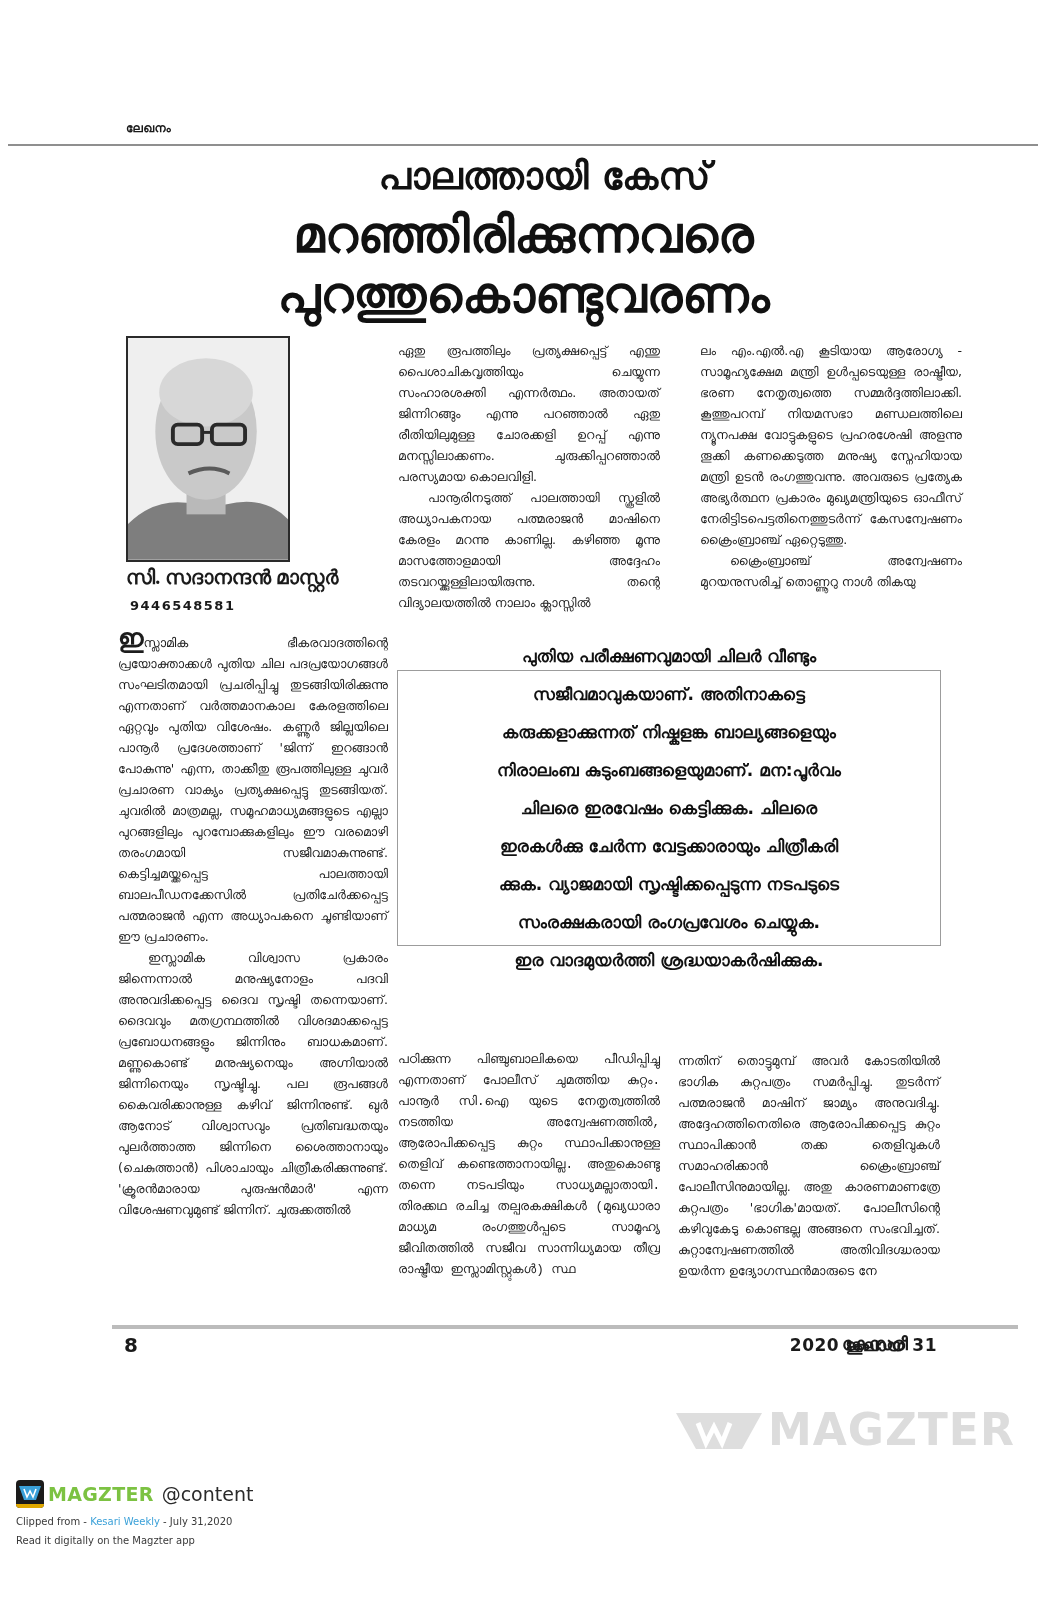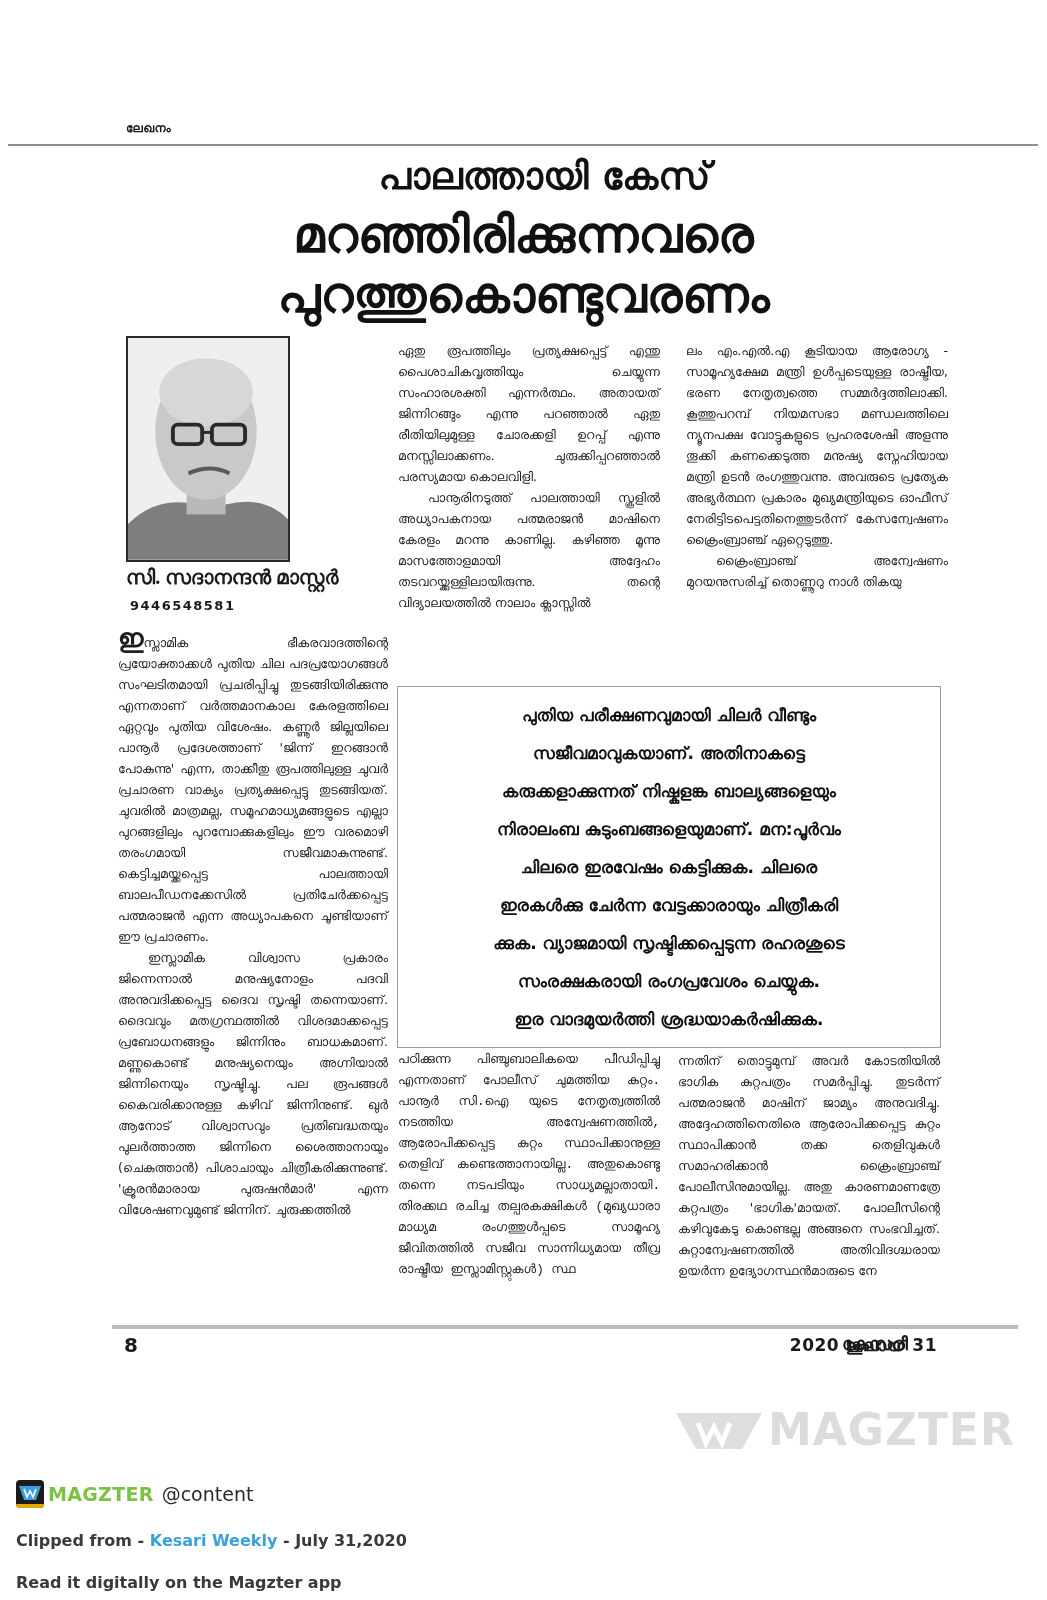--- a/index.html
+++ b/index.html
@@ -19,27 +19,27 @@
   .photo svg { width: 100%; height: 100%; display: block; }
 
   .author-name { position: absolute; left: 126px; top: 566px; font-size: 20px; font-weight: bold; font-family: Liberation Serif, serif; }
   .author-phone { position: absolute; left: 130px; top: 598px; font-size: 13px; font-weight: bold; letter-spacing: 1.5px; }
 
   .col { position: absolute; font-size: 12.6px; line-height: 21px; text-align: justify; color: #1d1d1d; }
   .col p { text-indent: 0; }
   .col p.indent { text-indent: 30px; }
   .col-a { left: 118px; top: 628px; width: 270px; }
   .col-b-top { left: 398px; top: 340px; width: 262px; }
-  .col-c-top { left: 686px; top: 340px; width: 262px; }
+  .col-c-top { left: 700px; top: 340px; width: 262px; }
   .col-b-bot { left: 398px; top: 1050px; width: 262px; font-family: Liberation Mono, monospace; }
   .col-c-bot { left: 678px; top: 1050px; width: 262px; }
 
   .dropcap { font-size: 26px; font-weight: bold; line-height: 20px; }
 
-  .pullquote { position: absolute; left: 397px; top: 686px; width: 544px; height: 362px; border: 1.5px solid #9c9c9c;
+  .pullquote { position: absolute; left: 397px; top: 670px; width: 544px; height: 276px; border: 1.5px solid #9c9c9c;
                display: flex; align-items: center; justify-content: center; }
   .pullquote-text { text-align: center; font-size: 17px; font-weight: bold; line-height: 38px; color: #111; }
   .pullquote-text div { white-space: nowrap; }
 
   .bottom-rule { position: absolute; left: 112px; top: 1325px; width: 906px; height: 4px; background: #bcbcbc; }
   .page-num { position: absolute; left: 124px; top: 1333px; font-size: 20px; font-weight: bold; }
   .masthead { position: absolute; left: 0; width: 908px; top: 1333px; text-align: right; font-size: 18px; font-weight: bold; }
   .masthead span { display: inline-block; margin-left: 60px; }
   .issue-date { position: absolute; right: 110px; top: 1335px; font-size: 17px; font-weight: bold; letter-spacing: 0.5px; }
 
@@ -47,21 +47,21 @@
   .watermark .wm-logo { width: 86px; height: 42px; }
   .watermark .wm-text { font-family: "DejaVu Sans", sans-serif; font-size: 44px; font-weight: bold; color: #dcdcdc; letter-spacing: 1px; }
 
   .clip-footer { position: absolute; left: 16px; top: 1480px; }
   .clip-brand { display: flex; align-items: center; gap: 4px; }
   .clip-icon { width: 28px; height: 28px; border-radius: 4px; background: #1b1b1b; position: relative; overflow: hidden; }
   .clip-icon::after { content: ""; position: absolute; left: 0; right: 0; bottom: 0; height: 4px; background: #e0a800; }
   .clip-icon svg { position: absolute; left: 3px; top: 6px; }
   .clip-magzter { font-size: 19px; font-weight: bold; color: #7cc242; letter-spacing: 0.3px; }
   .clip-handle { font-size: 19px; color: #2a2a2a; margin-left: 4px; }
-  .clip-line { font-size: 16px; color: #3a3a3a; margin-top: 23px; font-weight: bold; }
+  .clip-line { font-size: 10px; color: #3a3a3a; margin-top: 8px; }
   .clip-line a { color: #3aa0d8; text-decoration: none; }
 </style>
 </head>
 <body>
 
 <div class="section-label">ലേഖനം</div>
 <div class="top-rule"></div>
 
 <div class="headline l1">പാലത്തായി കേസ്</div>
 <div class="headline l2">മറഞ്ഞിരിക്കുന്നവരെ</div>
@@ -99,21 +99,21 @@
 </div>
 
 <div class="pullquote">
   <div class="pullquote-text">
     <div>പുതിയ പരീക്ഷണവുമായി ചിലർ വീണ്ടും</div>
     <div>സജീവമാവുകയാണ്. അതിനാകട്ടെ</div>
     <div>കരുക്കളാക്കുന്നത് നിഷ്കളങ്ക ബാല്യങ്ങളെയും</div>
     <div>നിരാലംബ കുടുംബങ്ങളെയുമാണ്. മന:പൂർവം</div>
     <div>ചിലരെ ഇരവേഷം കെട്ടിക്കുക. ചിലരെ</div>
     <div>ഇരകൾക്കു ചേർന്ന വേട്ടക്കാരായും ചിത്രീകരി</div>
-    <div>ക്കുക. വ്യാജമായി സൃഷ്ടിക്കപ്പെടുന്ന രഹരശുടെ</div>
+    <div>ക്കുക. വ്യാജമായി സൃഷ്ടിക്കപ്പെടുന്ന നടപടുടെ</div>
     <div>സംരക്ഷകരായി രംഗപ്രവേശം ചെയ്യുക.</div>
     <div>ഇര വാദമുയർത്തി ശ്രദ്ധയാകർഷിക്കുക.</div>
   </div>
 </div>
 
 <div class="col col-b-bot">
   <p>പഠിക്കുന്ന പിഞ്ചുബാലികയെ പീഡിപ്പിച്ചു എന്നതാണ് പോലീസ് ചുമത്തിയ കുറ്റം. പാനൂർ സി.ഐ യുടെ നേതൃത്വത്തിൽ നടത്തിയ അന്വേഷണത്തിൽ, ആരോപിക്കപ്പെട്ട കുറ്റം സ്ഥാപിക്കാനുള്ള തെളിവ് കണ്ടെത്താനായില്ല. അതുകൊണ്ടു തന്നെ നടപടിയും സാധ്യമല്ലാതായി. തിരക്കഥ രചിച്ച തല്പരകക്ഷികൾ (മുഖ്യധാരാ മാധ്യമ രംഗത്തുൾപ്പടെ സാമൂഹ്യ ജീവിതത്തിൽ സജീവ സാന്നിധ്യമായ തീവ്ര രാഷ്ട്രീയ ഇസ്ലാമിസ്റ്റുകൾ) സ്ഥ</p>
 </div>
 
 <div class="col col-c-bot">

